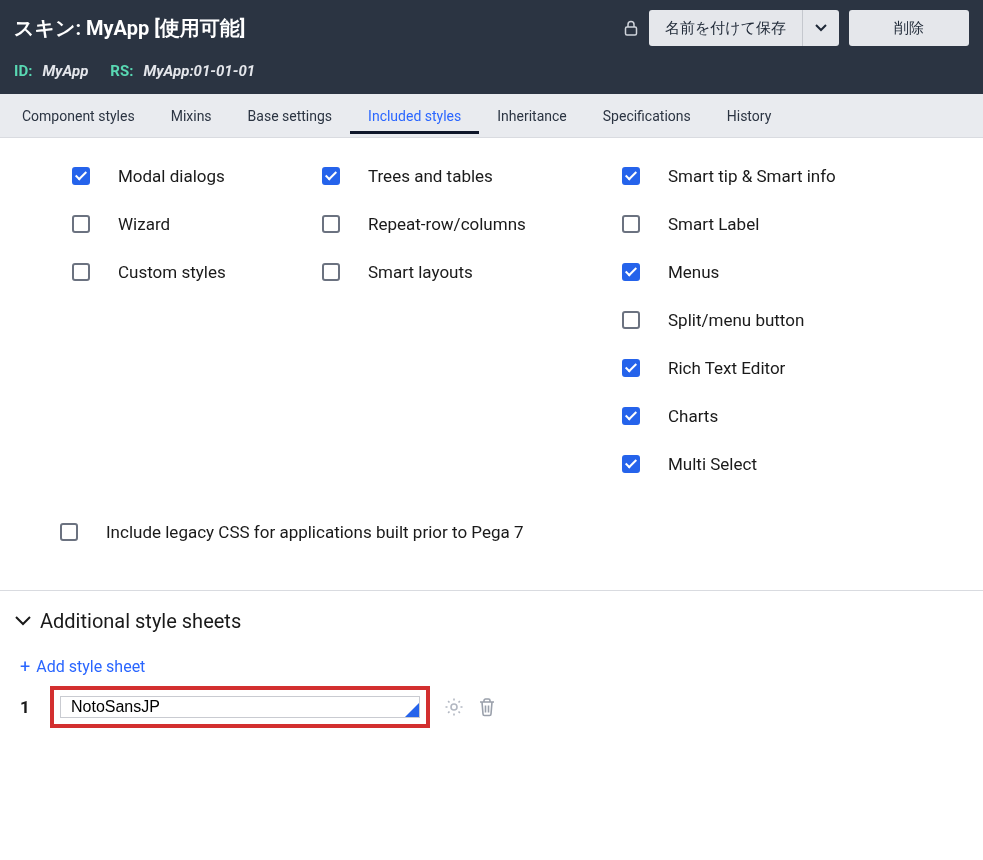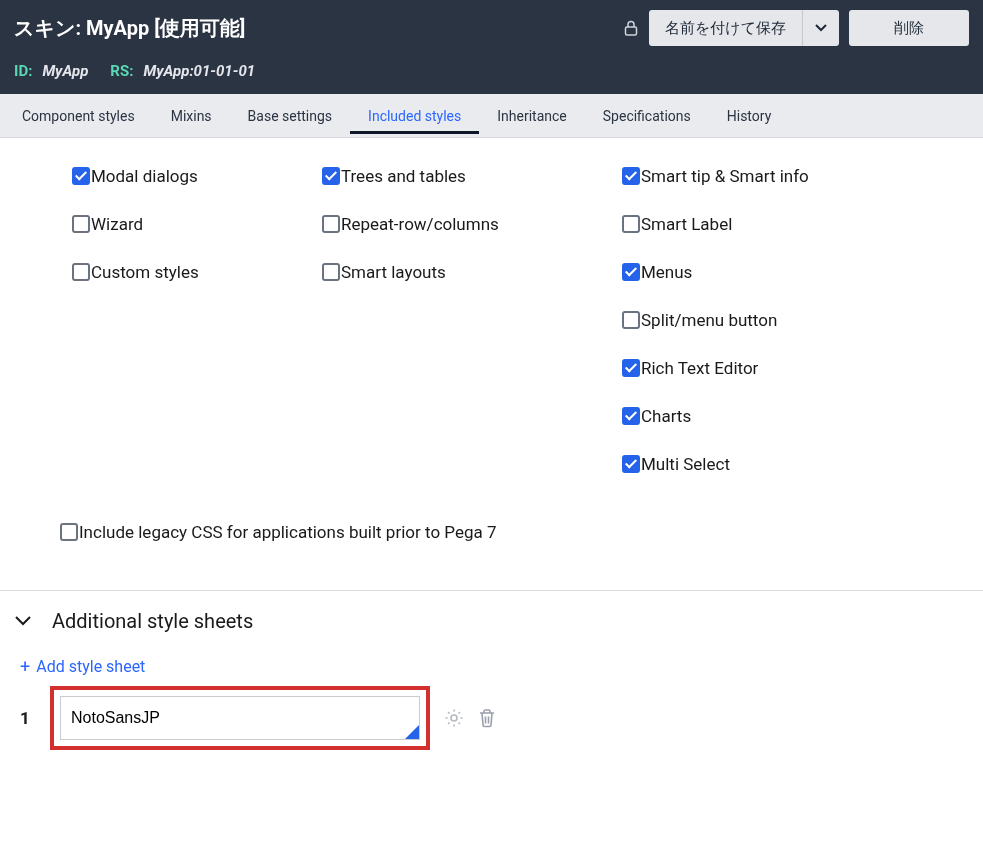--- a/index.html
+++ b/index.html
@@ -97,21 +97,21 @@
   display: flex;
   gap: 40px;
 }
 .col { display: flex; flex-direction: column; gap: 28px; }
 .col1 { width: 210px; }
 .col2 { width: 260px; }
 .col3 { flex: 1; }
 .cb-row {
   display: flex;
   align-items: center;
-  gap: 1px;
+  gap: 28px;
   padding-left: 36px;
 }
 .cb {
   appearance: none;
   width: 18px;
   height: 18px;
   border: 2px solid #6b7280;
   border-radius: 3px;
   cursor: pointer;
   position: relative;
@@ -141,21 +141,21 @@
   align-items: center;
   gap: 10px;
   margin-left: -12px;
 }
 .section-divider {
   border-top: 1px solid #d9dbe0;
 }
 .section-header {
   display: flex;
   align-items: center;
-  gap: 20px;
+  gap: 8px;
   padding: 18px 14px 18px 14px;
 }
 .chevron-icon {
   width: 18px; height: 18px;
   display: flex; align-items: center; justify-content: center;
   cursor: pointer;
 }
 .section-title {
   font-size: 20px;
   font-weight: 400;
@@ -181,21 +181,21 @@
 .redbox {
   border: 4px solid #d32f2f;
   padding: 6px;
   display: flex;
 }
 .sheet-input {
   border: 1px solid #c9cbd1;
   padding: 10px 10px;
   font-size: 16px;
   width: 360px;
-  height: 44px;
+  height: 22px;
   position: relative;
 }
 .input-wrap { position: relative; display: inline-block; }
 .corner-tri {
   position: absolute;
   right: 1px;
   bottom: 1px;
   width: 0; height: 0;
   border-left: 14px solid transparent;
   border-bottom: 14px solid #2563eb;

